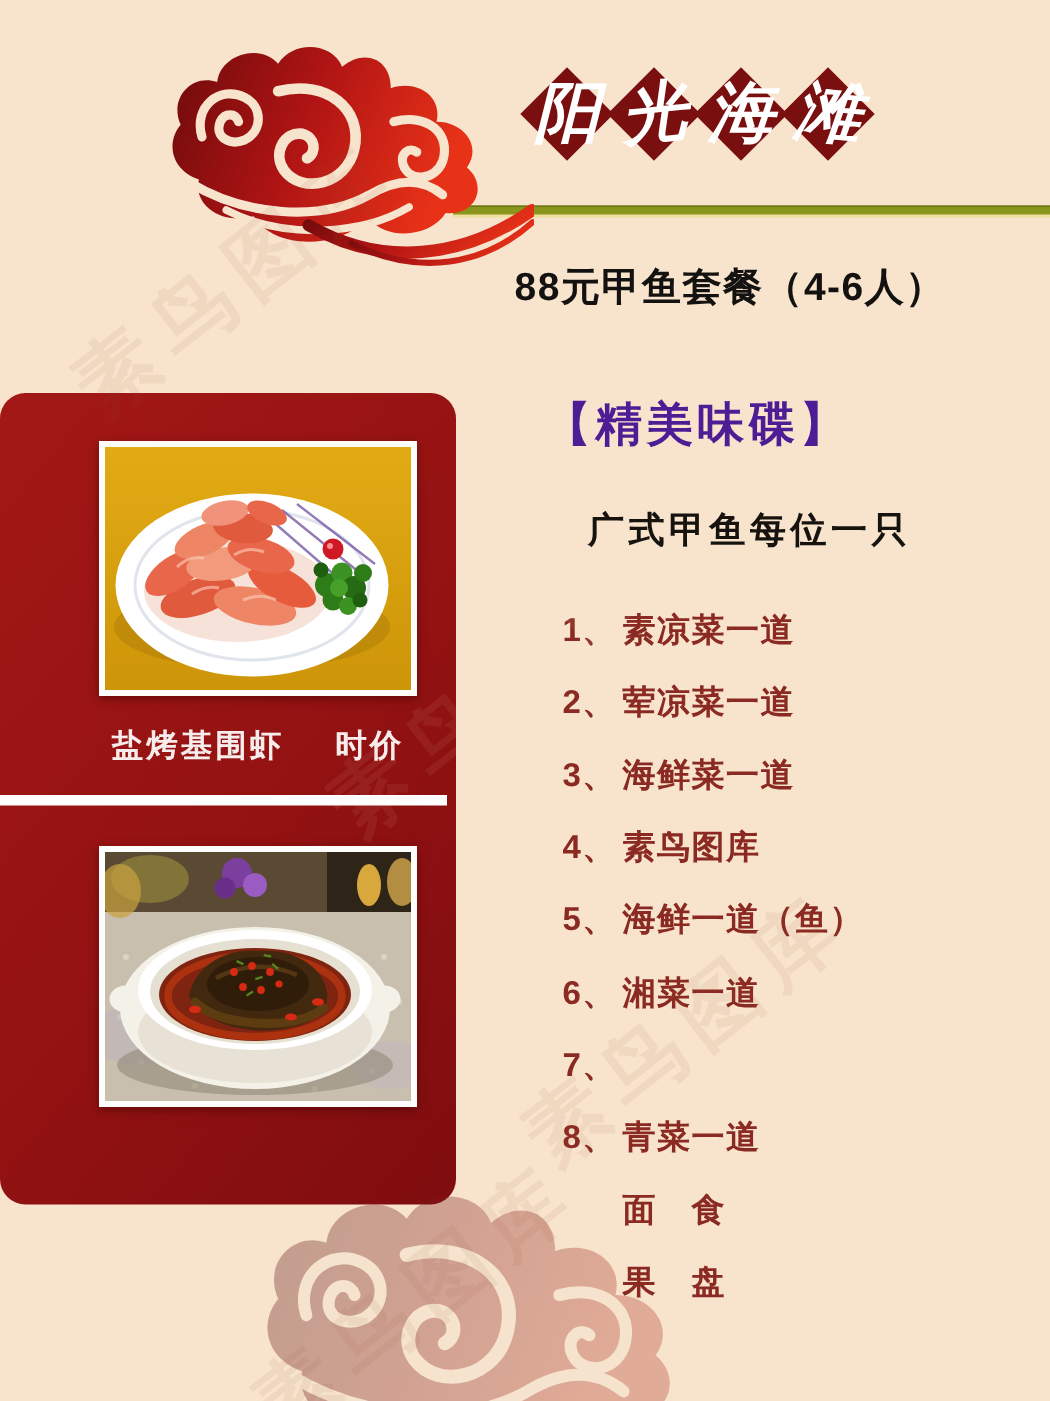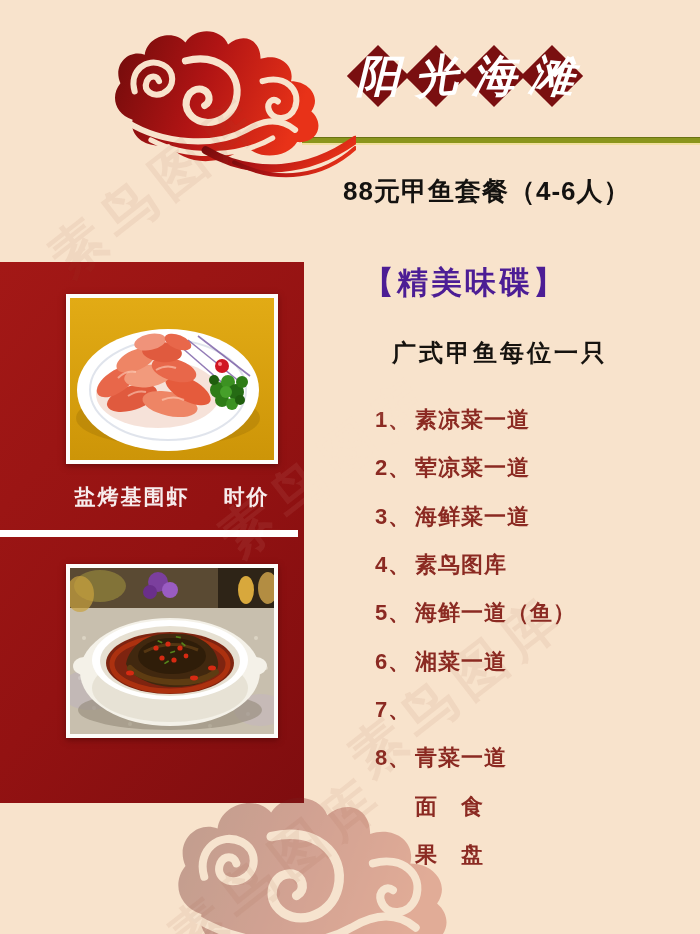--- a/index.html
+++ b/index.html
@@ -35,20 +35,21 @@
   
   .set-title{
     position:absolute;left:343px;top:174px;width:300px;
     font-size:26px;font-weight:900;color:#141210;letter-spacing:1px;
     white-space:nowrap;
   }
   
   .panel{
     position:absolute;left:0;top:262px;width:304px;height:541px;
     background:linear-gradient(130deg,#a31816 0%,#931212 55%,#7f0d0f 100%);
+    border-radius:17px;
   }
   .photo-frame{
     position:absolute;left:66px;width:212px;
     border:4px solid #fdfdfb;box-sizing:border-box;
     background:#ddd;
     box-shadow:0 2px 6px rgba(60,0,0,.5);
   }
   .frame-1{top:32px;height:170px;}
   .frame-2{top:302px;height:174px;}
   .photo-frame svg{display:block;width:100%;height:100%;}

